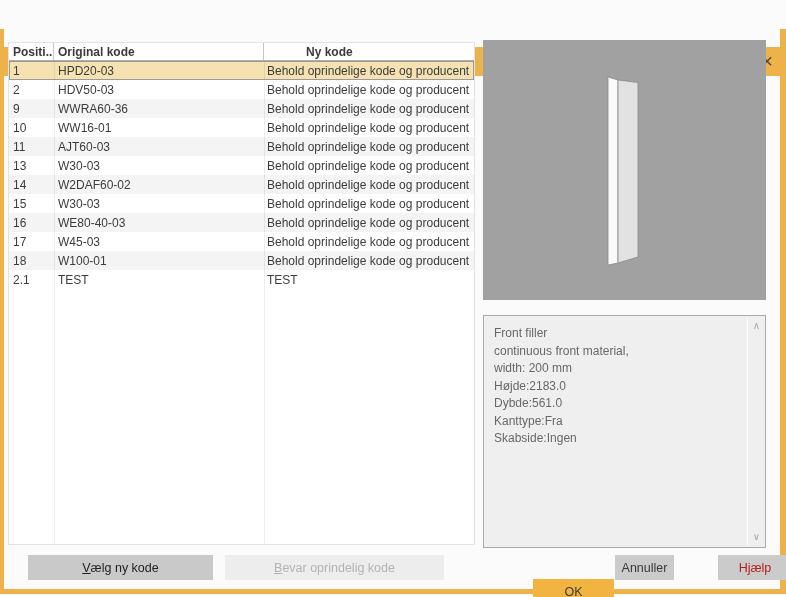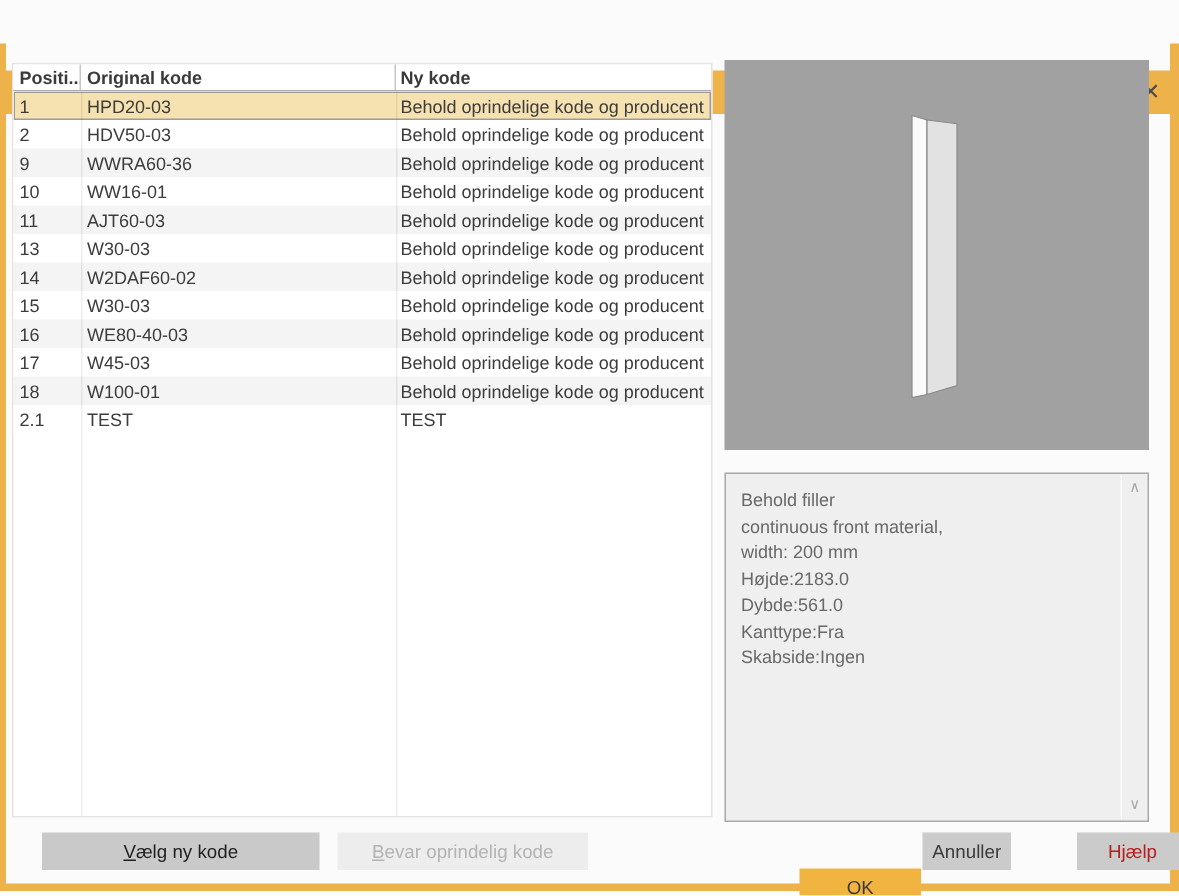--- a/index.html
+++ b/index.html
@@ -31,21 +31,21 @@
   
   .table{
     position:absolute;left:8px;top:42px;width:467px;height:503px;
     background:#FFFFFF;border:1px solid #E3E3E3;font-size:12px;color:#3C3C3C;
   }
   .thead{
     display:grid;grid-template-columns:45px 210px 1fr;height:18px;align-items:center;
     border-bottom:1px solid #ACACAC;font-weight:bold;color:#3A3A3A;background:#FFFFFF;
   }
   .thead .th{padding-left:4px;border-right:1px solid #C6C6C6;height:100%;display:flex;align-items:center;overflow:hidden;white-space:nowrap;}
-  .thead .th:last-child{border-right:none;padding-left:3px;}
+  .thead .th:last-child{border-right:none;padding-left:3px;margin-left:39px;}
   .rows{position:relative;}
   .row{
     display:grid;grid-template-columns:45px 210px 1fr;height:19px;align-items:center;
     background:#FFFFFF;white-space:nowrap;
   }
   .row.alt{background:#F4F4F4;}
   .row.selected{background:var(--selected-row-bg);box-shadow:inset 0 0 0 1px #9B9B9B;}
   .row .cell{padding-left:4px;overflow:hidden;}
   .row .c-ny{padding-left:3px;}
   .colline{position:absolute;top:18px;bottom:0;width:1px;background:rgba(0,0,0,0.07);pointer-events:none;}
@@ -76,21 +76,21 @@
   .scrollbar .arrow.up{top:1px;}
   .scrollbar .arrow.down{bottom:1px;}
   
   .btn{
     position:absolute;height:25px;border:none;font-family:"Liberation Sans", sans-serif;
     font-size:12.5px;color:#1F1F1F;display:flex;align-items:center;justify-content:center;
     cursor:pointer;white-space:nowrap;
   }
   .btn .mn{text-decoration:underline;}
   .btn-choose-new{left:28px;top:555px;width:185px;background:#C9C9C9;}
-  .btn-keep-original{left:225px;top:555px;width:167px;background:#EDEDED;color:#B3B3B3;cursor:default;}
+  .btn-keep-original{left:225px;top:555px;width:219px;background:#EDEDED;color:#B3B3B3;cursor:default;}
   .btn-ok{left:533px;top:579px;width:81px;background:var(--ok-button);color:#3A3A3A;}
   .btn-cancel{left:615px;top:555px;width:59px;background:#CBCBCB;color:#3A3A3A;}
   .btn-help{left:718px;top:555px;width:74px;background:#CBCBCB;color:#b91c1c;}
 </style>
 </head>
 <body>
 
 <div class="dialog">
 
   <div class="titlebar">
@@ -175,21 +175,21 @@
 
   <div class="preview">
     <svg width="283" height="260" viewBox="0 0 283 260">
       <polygon points="125,37 135,40 135,223 125,225" fill="#FAFAFA" stroke="#8A8A8A" stroke-width="0.8"></polygon>
       <polygon points="135,40 155,42.5 155,217 135,223" fill="#E2E2E2" stroke="#8A8A8A" stroke-width="0.8"></polygon>
     </svg>
   </div>
 
   <div class="desc">
     <div class="desc-text">
-        <div>Behold filler</div>
+        <div>Front filler</div>
         <div>continuous front material,</div>
         <div>width: 200 mm</div>
         <div>Højde:2183.0</div>
         <div>Dybde:561.0</div>
         <div>Kanttype:Fra</div>
         <div>Skabside:Ingen</div>
       </div>
     <div class="scrollbar">
       <span class="arrow up">∧</span>
       <span class="arrow down">∨</span>

